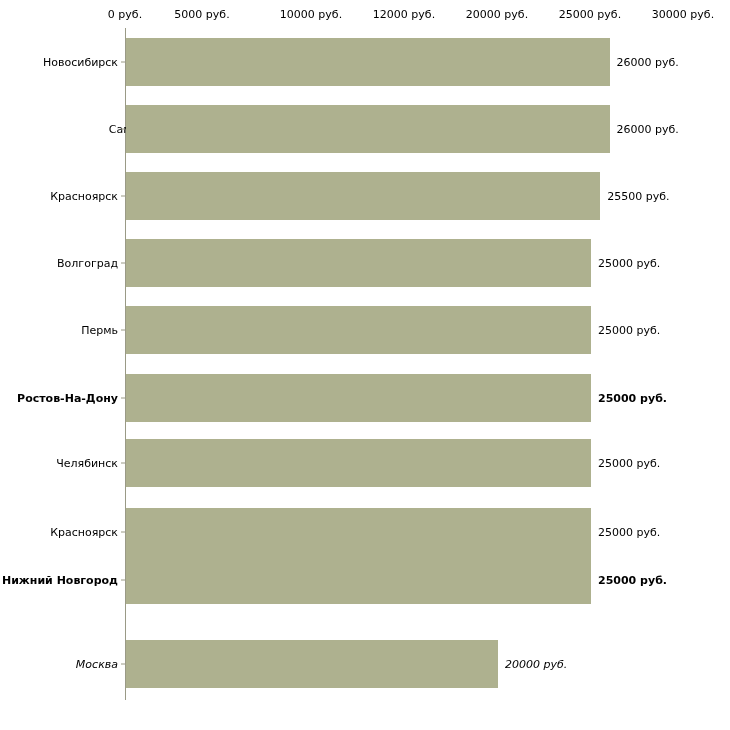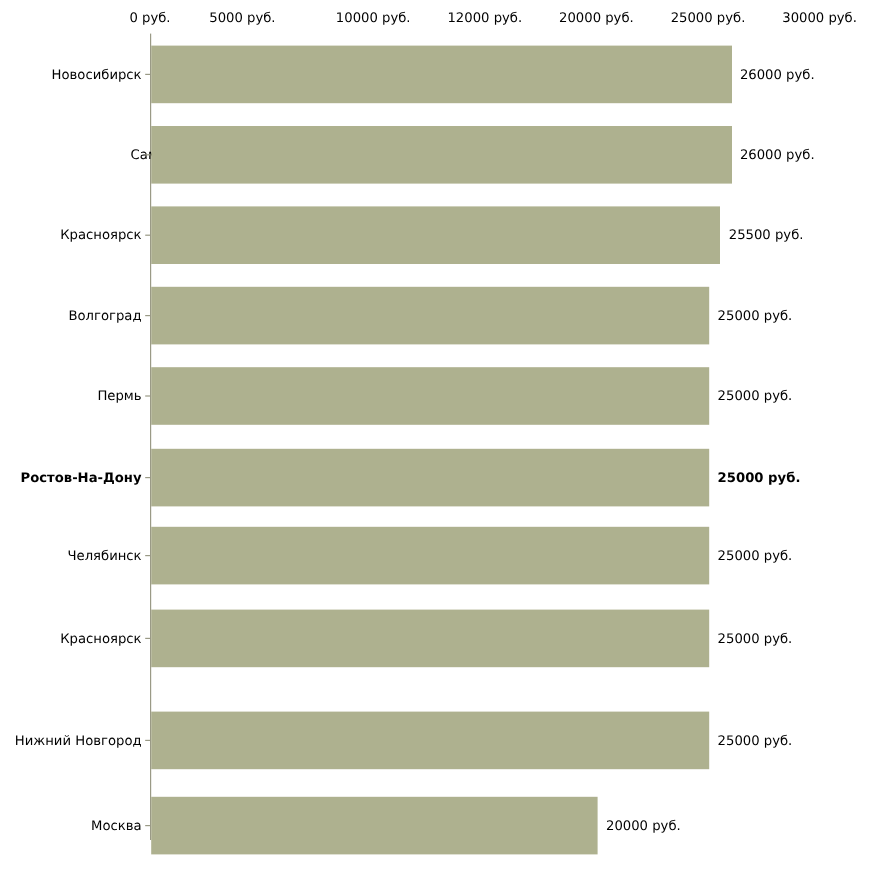--- a/index.html
+++ b/index.html
@@ -148,26 +148,26 @@
         <div class="tick-mark"></div>
         <div class="bar" style="width: 465px; background: rgb(174, 177, 143);"></div>
         <span class="bar-value" style="left: 598px;">25000 руб.</span>
       </div>
       <div class="row" style="top: 470.4px; height: 67.2px;">
         <span class="cat-label">Красноярск</span>
         <div class="tick-mark"></div>
         <div class="bar" style="width: 465px; background: rgb(174, 177, 143);"></div>
         <span class="bar-value" style="left: 598px;">25000 руб.</span>
       </div>
-      <div class="row" style="top: 555px; height: 67.2px;">
+      <div class="row" style="top: 518px; height: 67.2px; font-weight: bold;">
         <span class="cat-label">Нижний Новгород</span>
         <div class="tick-mark"></div>
         <div class="bar" style="width: 465px; background: rgb(174, 177, 143);"></div>
         <span class="bar-value" style="left: 598px;">25000 руб.</span>
       </div>
-      <div class="row" style="top: 626px; height: 67.2px;">
+      <div class="row" style="top: 602px; height: 67.2px; font-style: italic;">
         <span class="cat-label">Москва</span>
         <div class="tick-mark"></div>
         <div class="bar" style="width: 372px; background: rgb(174, 177, 143);"></div>
         <span class="bar-value" style="left: 505px;">20000 руб.</span>
       </div>
     </div>
 </div>
 
 </body></html>

